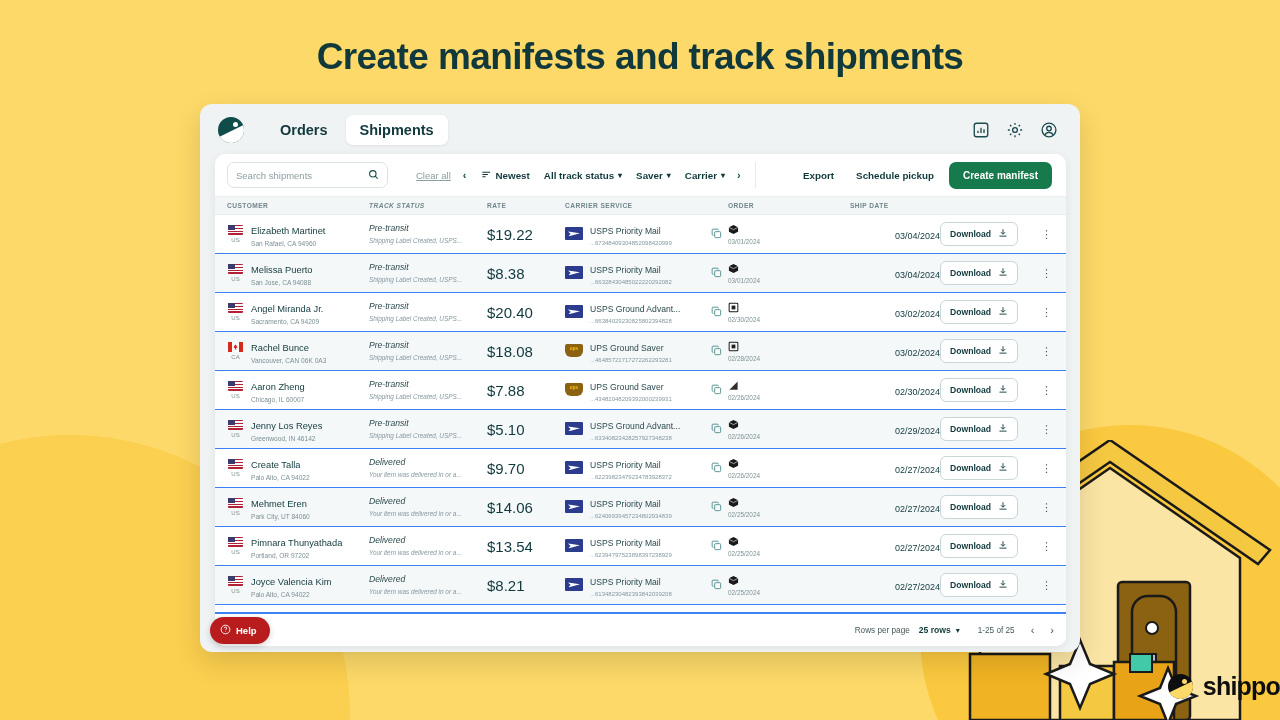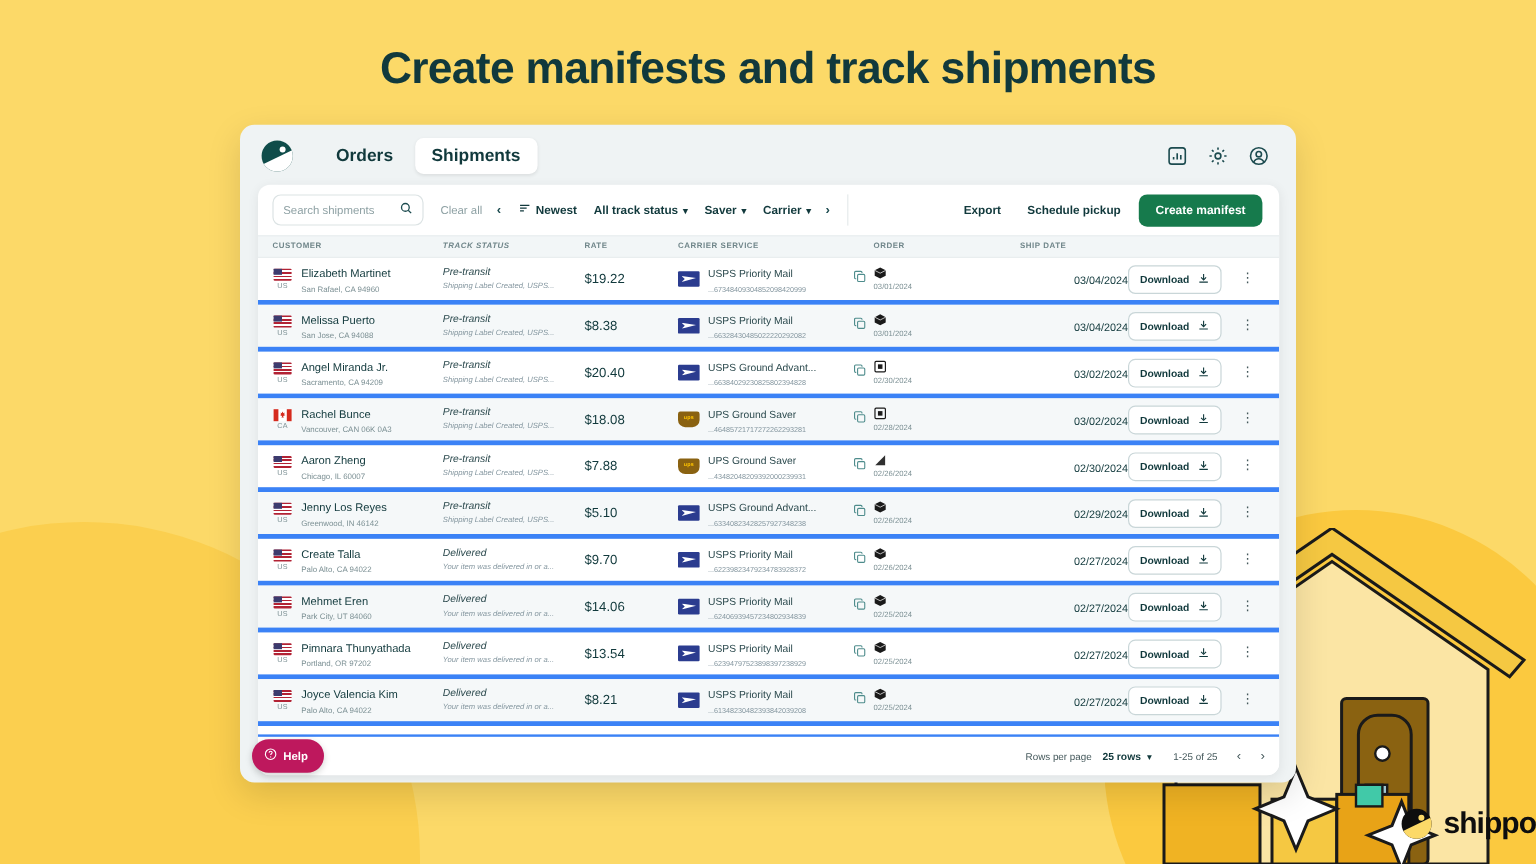--- a/index.html
+++ b/index.html
@@ -78,29 +78,29 @@
   .panel {
     position: absolute; left: 15px; right: 14px; top: 50px; bottom: 6px;
     background: #FFFFFF; border-radius: 10px;
     box-shadow: 0 2px 10px rgba(0,0,0,.07);
     display: flex; flex-direction: column; overflow: hidden;
   }
 
   
   .toolbar { height: 42px; display: flex; align-items: center; padding: 0 12px; flex: 0 0 auto; }
   .search-box {
-    width: 126px; height: 26px; border: 1px solid #DCE3E4; border-radius: 7px;
+    width: 161px; height: 26px; border: 1px solid #DCE3E4; border-radius: 7px;
     display: flex; align-items: center; padding: 0 8px; gap: 4px; background: #fff;
   }
   .search-box input {
     border: none; outline: none; font-size: 9.5px; color: #44585B;
     width: 100%; background: transparent; font-family: "Liberation Sans", sans-serif;
   }
   .search-box input::placeholder { color: #8DA0A3; }
-  .tool-link { font-size: 9.5px; color: #8DA0A3; margin-left: 14px; cursor: pointer; }
+  .tool-link { font-size: 9.5px; color: #8DA0A3; margin-left: 28px; cursor: pointer; text-decoration: underline; }
   .chev { font-size: 11px; color: #1C4B4F; margin-left: 12px; cursor: pointer; font-weight: bold; }
   .filter-item {
     display: flex; align-items: center; gap: 4px; margin-left: 14px;
     font-size: 9.8px; font-weight: bold; color: #11393C; cursor: pointer;
   }
   .caret { font-size: 8px; color: #11393C; }
   .tb-divider { width: 1px; align-self: stretch; background: #E5EAEB; margin: 8px 0 8px 14px; }
   .tb-right { margin-left: auto; display: flex; align-items: center; gap: 0; padding-right: 2px; }
   .tb-btn { font-size: 9.8px; font-weight: bold; color: #11393C; padding: 6px 11px; cursor: pointer; }
   .tb-primary {
@@ -111,31 +111,31 @@
   
   .thead {
     display: flex; align-items: center; height: 19px;
     background: #F2F6F7; border-top: 1px solid #E9EEEF; border-bottom: 1px solid #E9EEEF;
     font-size: 6.6px; font-weight: bold; color: #70868A; letter-spacing: .45px;
     padding: 0 6px; flex: 0 0 auto;
   }
   .tbody { flex: 1 1 auto; overflow: hidden; }
   .trow {
     display: flex; align-items: center; height: 39px;
-    border-bottom: 4px solid #3b82f6; padding: 0 6px;
+    border-bottom: 1px solid #3b82f6; padding: 0 6px;
   }
   .trow.alt { background: #F5F8F9; }
 
   .c-cust   { width: 148px; padding-left: 6px; }
   .c-status { width: 118px; font-style: italic; }
   .c-rate   { width: 78px; }
   .c-carrier{ width: 163px; }
   .c-order  { width: 122px; }
   .c-ship   { width: 90px; text-align: right; }
-  .c-act    { flex: 1 1 auto; display: flex; align-items: center; justify-content: flex-start; gap: 12px; padding-right: 4px; }
+  .c-act    { flex: 1 1 auto; display: flex; align-items: center; justify-content: space-between; gap: 12px; padding-right: 4px; }
 
   .cust-cell { display: flex; align-items: center; gap: 7px; }
   .flag-wrap { width: 17px; text-align: center; flex: 0 0 auto; }
   .flag { width: 15px; height: 10px; border-radius: 1px; display: block; margin: 0 auto; }
   .flag-us {
     background: linear-gradient(#B22234 0 14%, #fff 14% 28%, #B22234 28% 42%, #fff 42% 56%,
                 #B22234 56% 70%, #fff 70% 84%, #B22234 84% 100%);
     position: relative;
   }
   .flag-us::after {
@@ -152,21 +152,21 @@
     position: absolute; left: 50%; top: 50%; transform: translate(-50%,-50%);
     width: 5px; height: 6px; background: #D52B1E;
     clip-path: polygon(50% 0%, 62% 30%, 85% 22%, 75% 48%, 100% 55%, 60% 70%, 66% 100%, 50% 86%, 34% 100%, 40% 70%, 0% 55%, 25% 48%, 15% 22%, 38% 30%);
   }
   .flag-code { font-size: 6px; color: #7C9094; display: block; margin-top: 2px; letter-spacing: .2px; }
   .cust-name { font-size: 9.3px; color: #11393C; font-weight: normal; line-height: 1.25; }
   .cust-addr { font-size: 6.6px; color: #7C9094; line-height: 1.3; margin-top: 2px; }
 
   .st-main { font-size: 8.6px; color: #2C4A4E; line-height: 1.25; }
   .st-sub  { font-size: 6.4px; color: #8597A0; line-height: 1.3; margin-top: 3px; }
-  .rate    { font-size: 11px; color: #11393C; }
+  .rate    { font-size: 15px; color: #11393C; }
 
   .carrier-cell { display: flex; align-items: center; gap: 7px; }
   .carrier-logo { width: 18px; height: 13px; flex: 0 0 auto; border-radius: 1px; }
   .usps-logo { background: #2B3C8F; position: relative; overflow: hidden; }
   .usps-logo::after {
     content: ""; position: absolute; left: 3px; top: 4px; width: 12px; height: 5px;
     background: #fff; clip-path: polygon(0 0, 100% 35%, 0 100%, 22% 50%);
   }
   .ups-logo { background: #8A6211; border-radius: 2px 2px 6px 6px; position: relative; }
   .ups-logo::after {
@@ -198,21 +198,21 @@
   }
   .f-label { font-size: 8.2px; color: #44585B; }
   .f-rows { font-size: 8.6px; font-weight: bold; color: #11393C; margin-left: 9px; cursor: pointer; }
   .f-caret { font-size: 8px; color: #11393C; margin-left: 5px; cursor: pointer; }
   .f-range { font-size: 8.2px; color: #44585B; margin-left: 18px; }
   .f-arrow { font-size: 11px; color: #44585B; margin-left: 16px; cursor: pointer; }
 
   
   .help-pill {
     position: absolute; left: 10px; bottom: 8px;
-    background: #be185d; color: #FFFFFF; border-radius: 20px;
+    background: #b91c1c; color: #FFFFFF; border-radius: 20px;
     display: flex; align-items: center; gap: 5px;
     padding: 7px 13px 7px 10px; font-size: 9.5px; font-weight: bold;
     z-index: 9; cursor: pointer; box-shadow: 0 2px 6px rgba(0,0,0,.18);
   }
 
   
   .brand {
     position: absolute; left: 0; right: 0; bottom: 19px;
     display: flex; align-items: center; justify-content: flex-end; gap: 10px; z-index: 5;
   }

